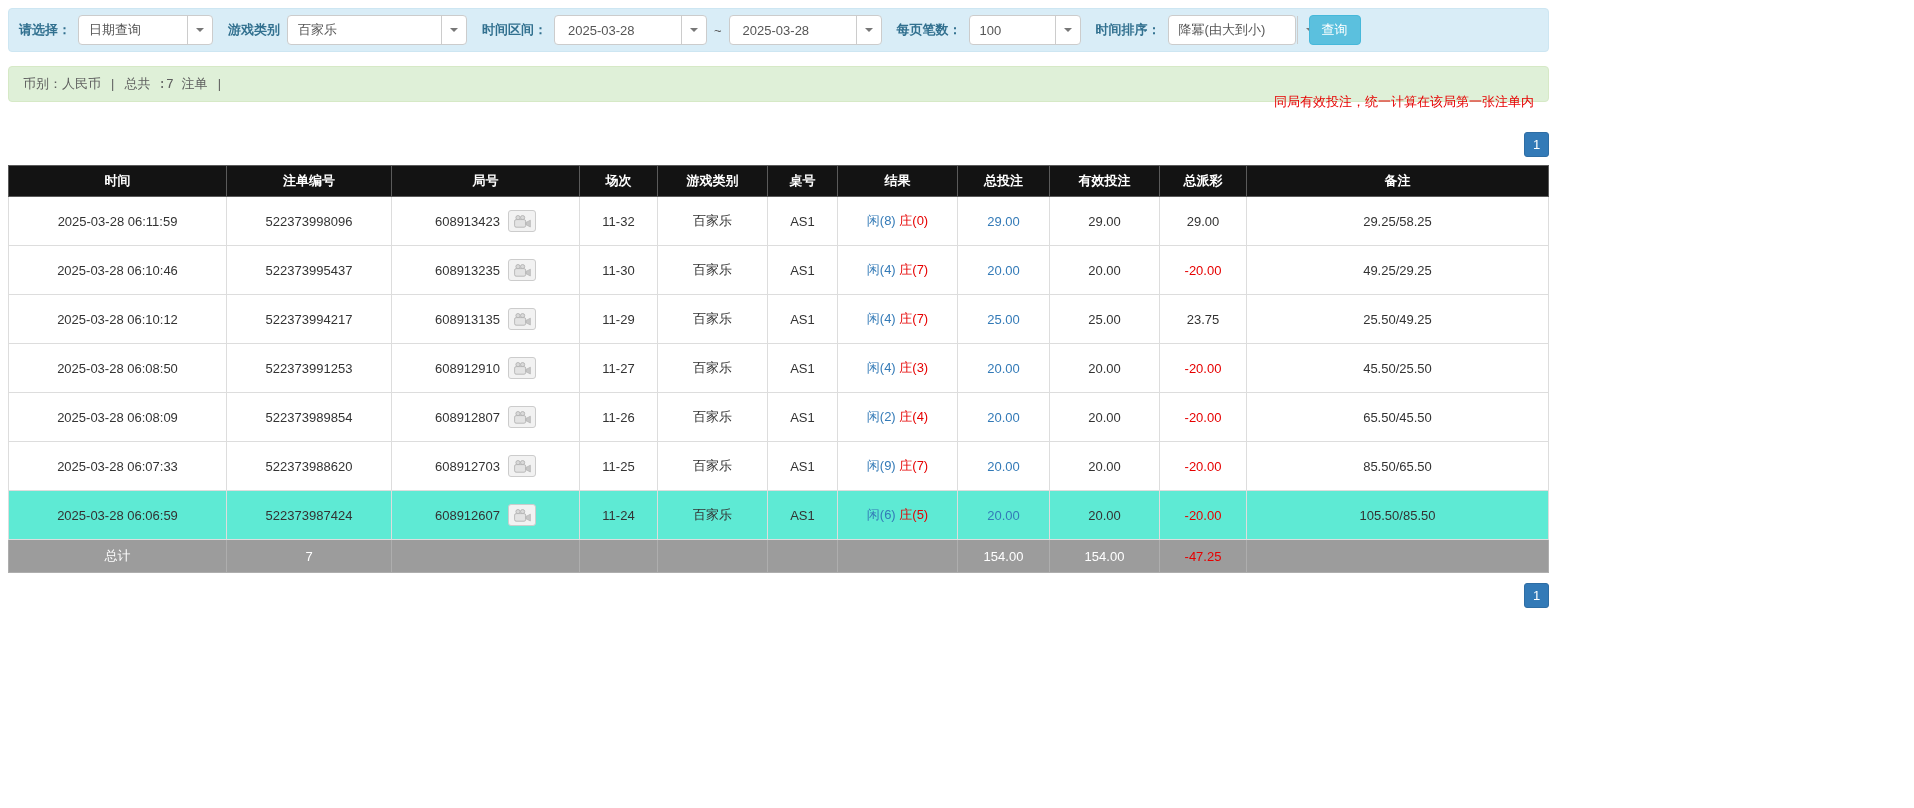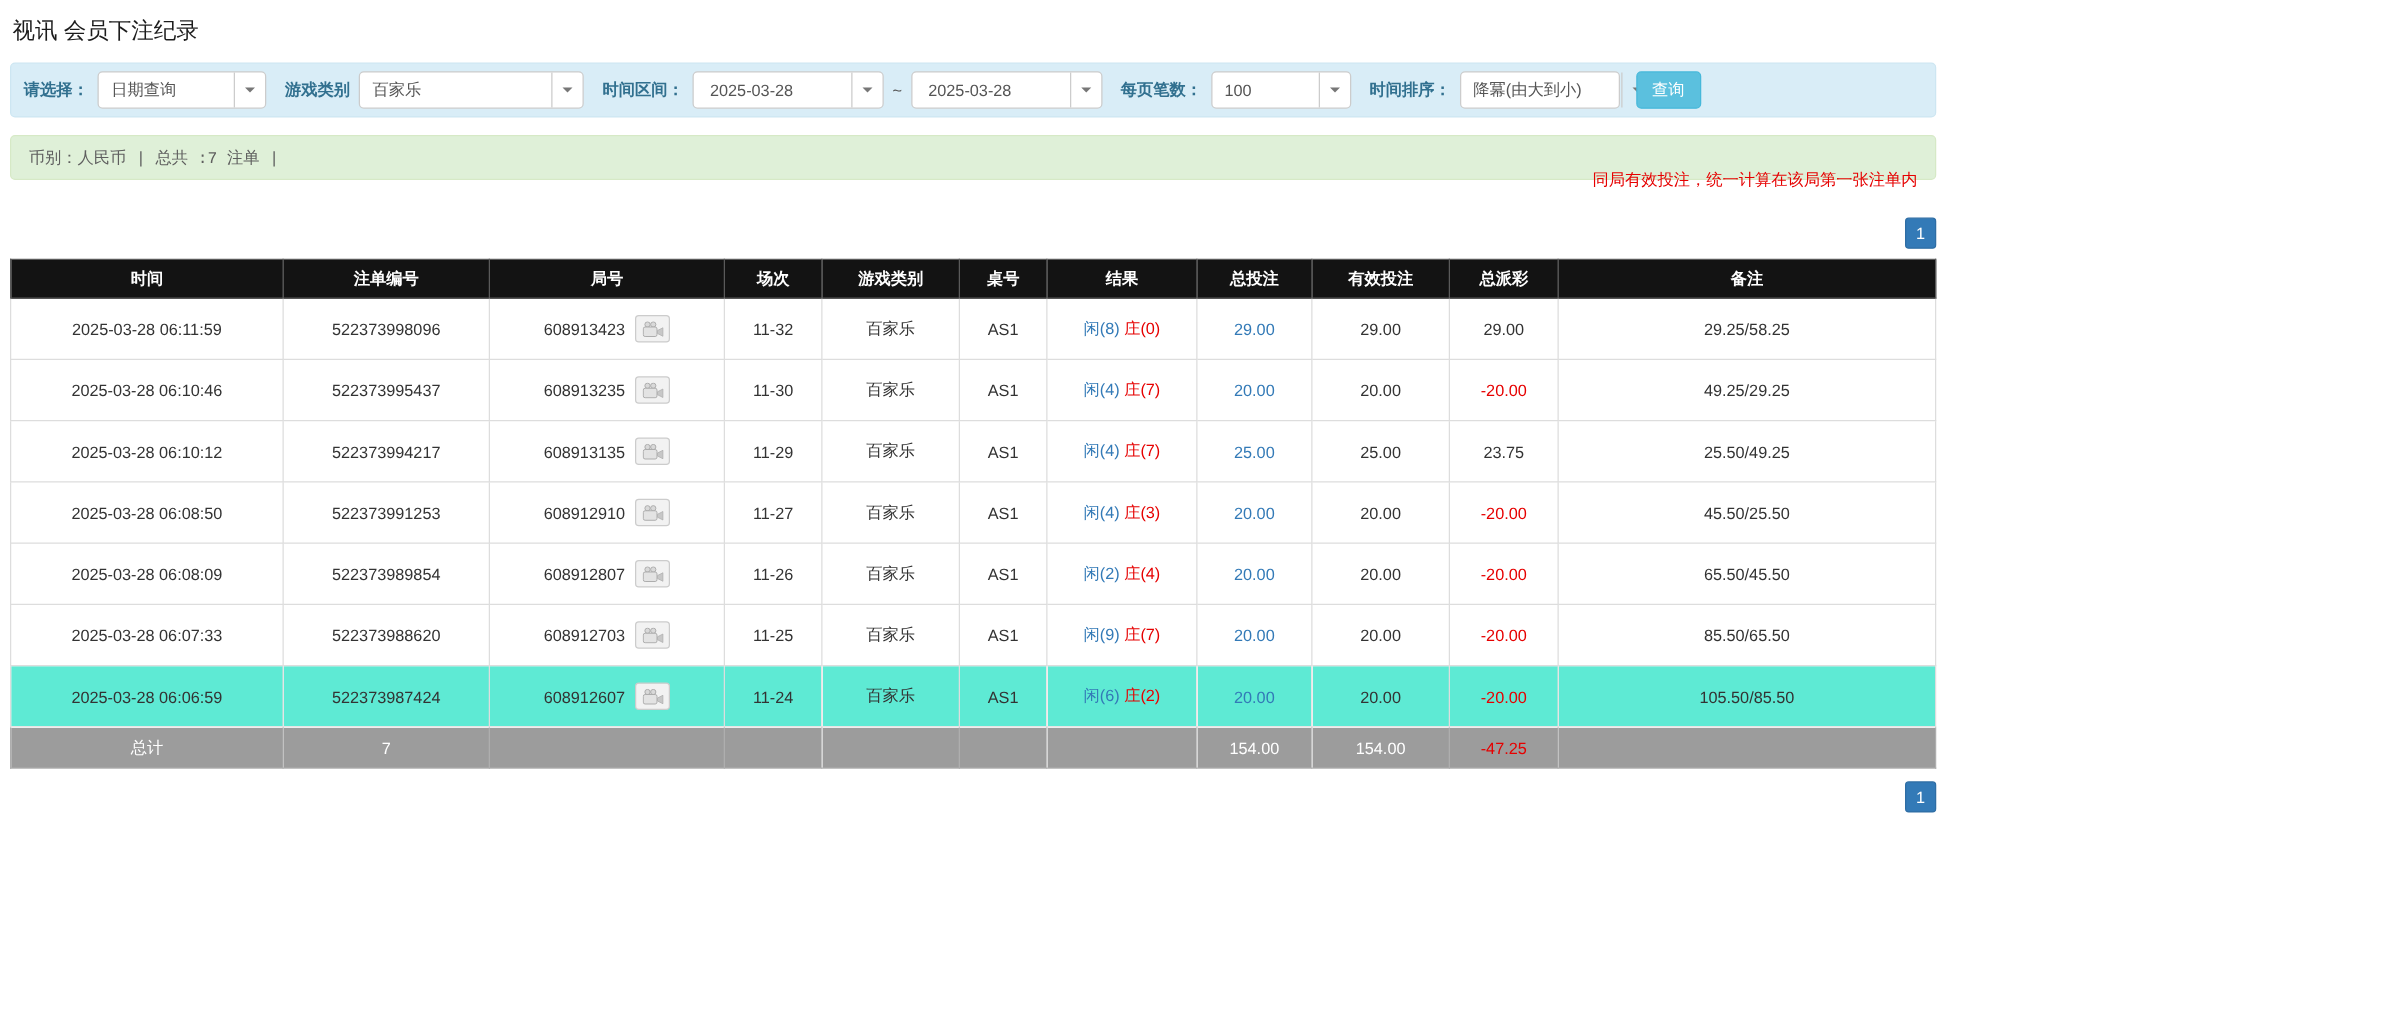--- a/index.html
+++ b/index.html
@@ -87,21 +87,20 @@
     background: #9c9c9c; color: #fff; border: 1px solid #aeaeae;
     padding: 7px 6px; font-size: 13px; height: 31px;
   }
   tr.total-row td.payout-cell.neg { color: #e60000; }
 </style>
 </head>
 <body>
 
 <div class="page">
 
-  <div class="page-title">视讯 会员下注纪录</div>
 
   <div class="filter-bar">
     <span class="f-label">请选择：</span>
     <div class="select w-query">
       <span>日期查询</span>
       <span class="caret-box">
           <span class="caret"></span>
         </span>
     </div>
 
@@ -380,21 +379,21 @@
             <path d="M12 7.4 L16.4 5.2 V12 L12 9.8 Z" fill="#c7c7c7" stroke="#adadad" stroke-width="0.6"></path>
           </svg>
         </span>
       </span>
     </td>
     <td>11-24</td>
     <td>百家乐</td>
     <td>AS1</td>
     <td>
       <span class="result-player">闲(6)</span>
-      <span class="result-banker">庄(2)</span>
+      <span class="result-banker">庄(5)</span>
     </td>
     <td>
       <a class="link-blue">20.00</a>
     </td>
     <td>20.00</td>
     <td class="payout-cell neg">-20.00</td>
     <td>105.50/85.50</td>
   </tr>
       </tbody>
     <tfoot>

